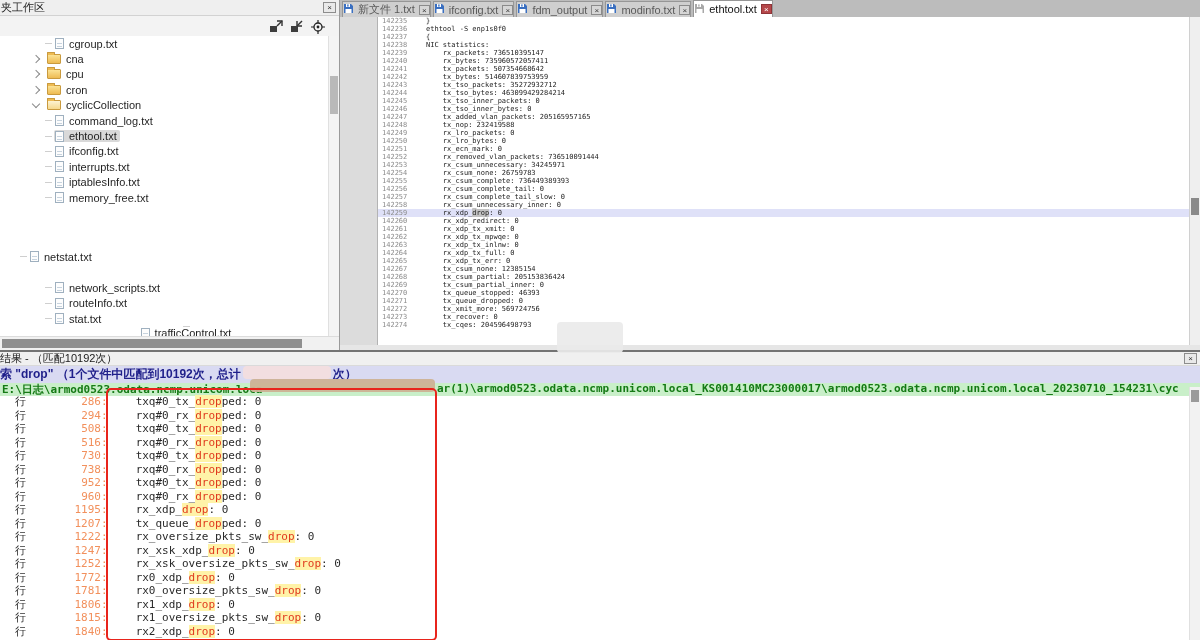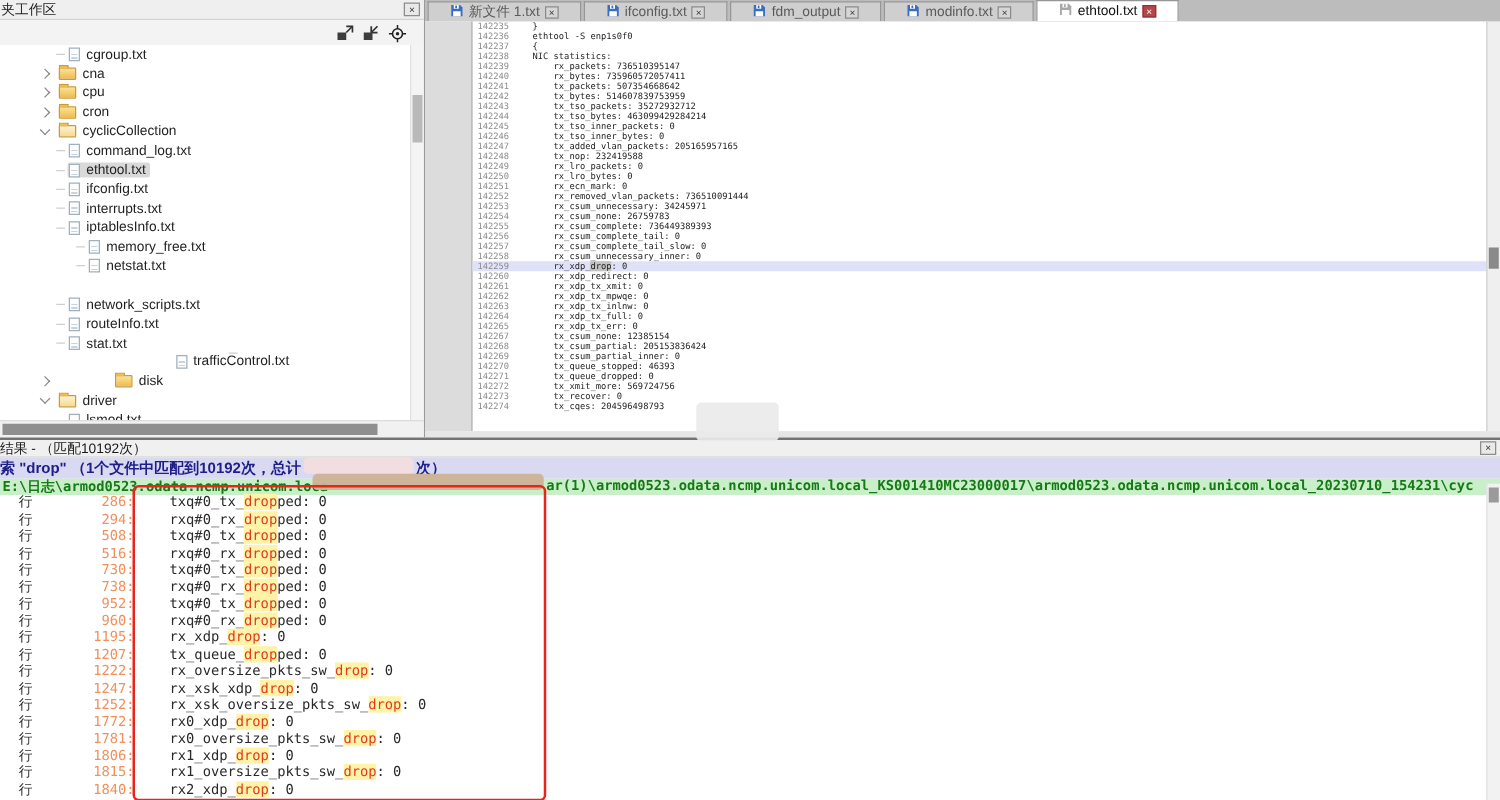--- a/index.html
+++ b/index.html
@@ -29,21 +29,21 @@
   .tree-row.selected .tree-inner{background:#d9d9d9;}
   .tick{width:7px;height:1px;background:#cfcfcf;flex:0 0 auto;margin-right:2px;}
   #ws-vscroll{position:absolute;right:0;top:36px;width:10px;bottom:13px;background:#f4f4f4;border-left:1px solid #e0e0e0;}
   #ws-vthumb{position:absolute;left:1px;right:1px;top:40px;height:38px;background:#b9b9b9;}
   #ws-hscroll{position:absolute;left:0;right:0;bottom:0;height:13px;background:#f1f1f1;border-top:1px solid #dcdcdc;}
   #ws-hthumb{position:absolute;left:2px;top:2px;height:9px;width:300px;background:#8f8f8f;}
 
   
   #editor{position:absolute;left:340px;top:0;right:0;height:350px;background:#ececec;}
   #tabbar{height:17px;background:#bcbcbc;border-bottom:1px solid #9b9b9b;display:flex;align-items:flex-end;padding-left:2px;overflow:hidden;}
-  .tab{height:15px;display:inline-flex;align-items:center;gap:4px;padding:0 17px;margin-right:2px;background:#cfcfcf;border:1px solid #969696;border-bottom:none;font-size:11px;color:#5a5a5a;white-space:nowrap;}
+  .tab{height:15px;display:inline-flex;align-items:center;gap:4px;padding:0 0;margin-right:2px;background:#cfcfcf;border:1px solid #969696;border-bottom:none;font-size:11px;color:#5a5a5a;white-space:nowrap;}
   .tab.active{background:#ffffff;color:#111;height:16px;}
   .tab-close{width:11px;height:10px;border:1px solid #8b8b8b;background:#d6d6d6;color:#3c3c3c;font-size:8px;line-height:9px;text-align:center;box-sizing:border-box;}
   .tab.active .tab-close{background:#b5474a;border-color:#8f3437;color:#fff;}
   #editor-body{position:absolute;left:0;top:17px;right:10px;bottom:5px;background:#ffffff;overflow:hidden;display:flex;}
   #gutter{width:37px;background:#dcdcdc;border-right:1px solid #b3b3b3;flex:0 0 auto;}
   #codepane{flex:1 1 auto;position:relative;}
   .ed-line{height:8px;display:flex;font-family:"DejaVu Sans Mono",monospace;font-size:7px;line-height:8px;white-space:pre;}
   .ed-ln{width:36px;text-align:left;padding-left:4px;color:#8b8b8b;box-sizing:border-box;flex:0 0 auto;}
   .ed-code{padding-left:12px;color:#1c1c1c;flex:1 1 auto;}
   .ed-line.current{background:#dfe1f8;}
@@ -175,28 +175,28 @@
             <span class="tree-label">interrupts.txt</span>
           </span>
         </div>
         <div class="tree-row" style="padding-left: 45px;">
           <span class="tick"></span>
           <span class="tree-inner">
             <span class="file-ico"></span>
             <span class="tree-label">iptablesInfo.txt</span>
           </span>
         </div>
-        <div class="tree-row" style="padding-left: 45px; margin-left: 16px;">
+        <div class="tree-row" style="padding-left: 45px;">
           <span class="tick"></span>
           <span class="tree-inner">
             <span class="file-ico"></span>
             <span class="tree-label">memory_free.txt</span>
           </span>
         </div>
-        <div class="tree-row" style="padding-left: 61px;">
+        <div class="tree-row" style="padding-left: 20px; margin-top: 44px;">
           <span class="tick"></span>
           <span class="tree-inner">
             <span class="file-ico"></span>
             <span class="tree-label">netstat.txt</span>
           </span>
         </div>
         <div class="tree-gap"></div>
         <div class="tree-row" style="padding-left: 45px;">
           <span class="tick"></span>
           <span class="tree-inner">

